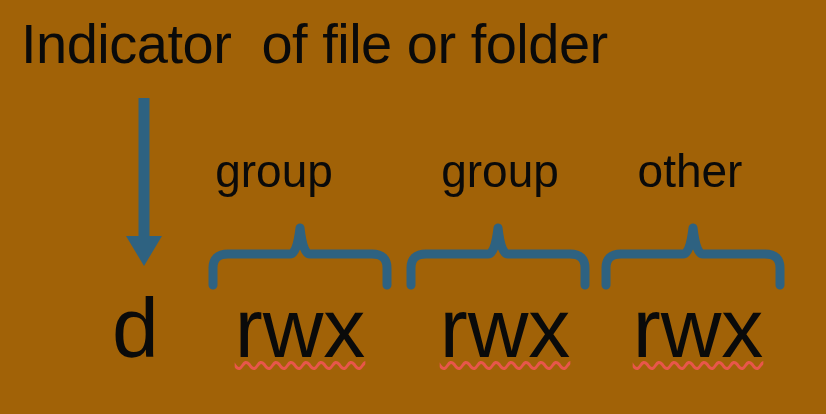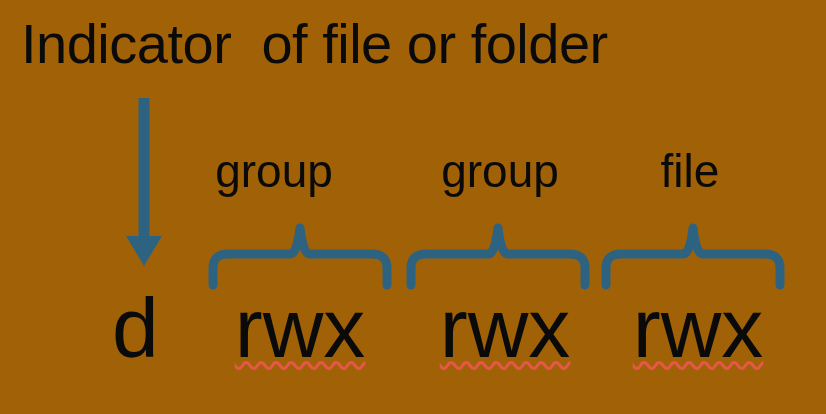--- a/index.html
+++ b/index.html
@@ -80,21 +80,21 @@
 
   <div class="title">Indicator  of file or folder</div>
 
   <svg class="arrow" width="36" height="170" viewBox="0 0 36 170" aria-hidden="true">
     <rect x="12.5" y="0" width="11" height="141" fill="currentColor"></rect>
     <polygon points="0,138 36,138 18,168" fill="currentColor"></polygon>
   </svg>
 
   <div class="grp-label l1">group</div>
   <div class="grp-label l2">group</div>
-  <div class="grp-label l3">file</div>
+  <div class="grp-label l3">other</div>
 
   <svg class="brace b1" viewBox="0 0 184 70" aria-hidden="true">
     <path d="M 5,65 L 5,48 Q 5,34 20,34 L 82,34 Q 89,34 92,8 Q 95,34 102,34 L 164,34 Q 179,34 179,48 L 179,65" fill="none" stroke="currentColor" stroke-width="9" stroke-linecap="round" stroke-linejoin="round"></path>
   </svg>
   <svg class="brace b2" viewBox="0 0 184 70" aria-hidden="true">
     <path d="M 5,65 L 5,48 Q 5,34 20,34 L 82,34 Q 89,34 92,8 Q 95,34 102,34 L 164,34 Q 179,34 179,48 L 179,65" fill="none" stroke="currentColor" stroke-width="9" stroke-linecap="round" stroke-linejoin="round"></path>
   </svg>
   <svg class="brace b3" viewBox="0 0 184 70" aria-hidden="true">
     <path d="M 5,65 L 5,48 Q 5,34 20,34 L 82,34 Q 89,34 92,8 Q 95,34 102,34 L 164,34 Q 179,34 179,48 L 179,65" fill="none" stroke="currentColor" stroke-width="9" stroke-linecap="round" stroke-linejoin="round"></path>
   </svg>

